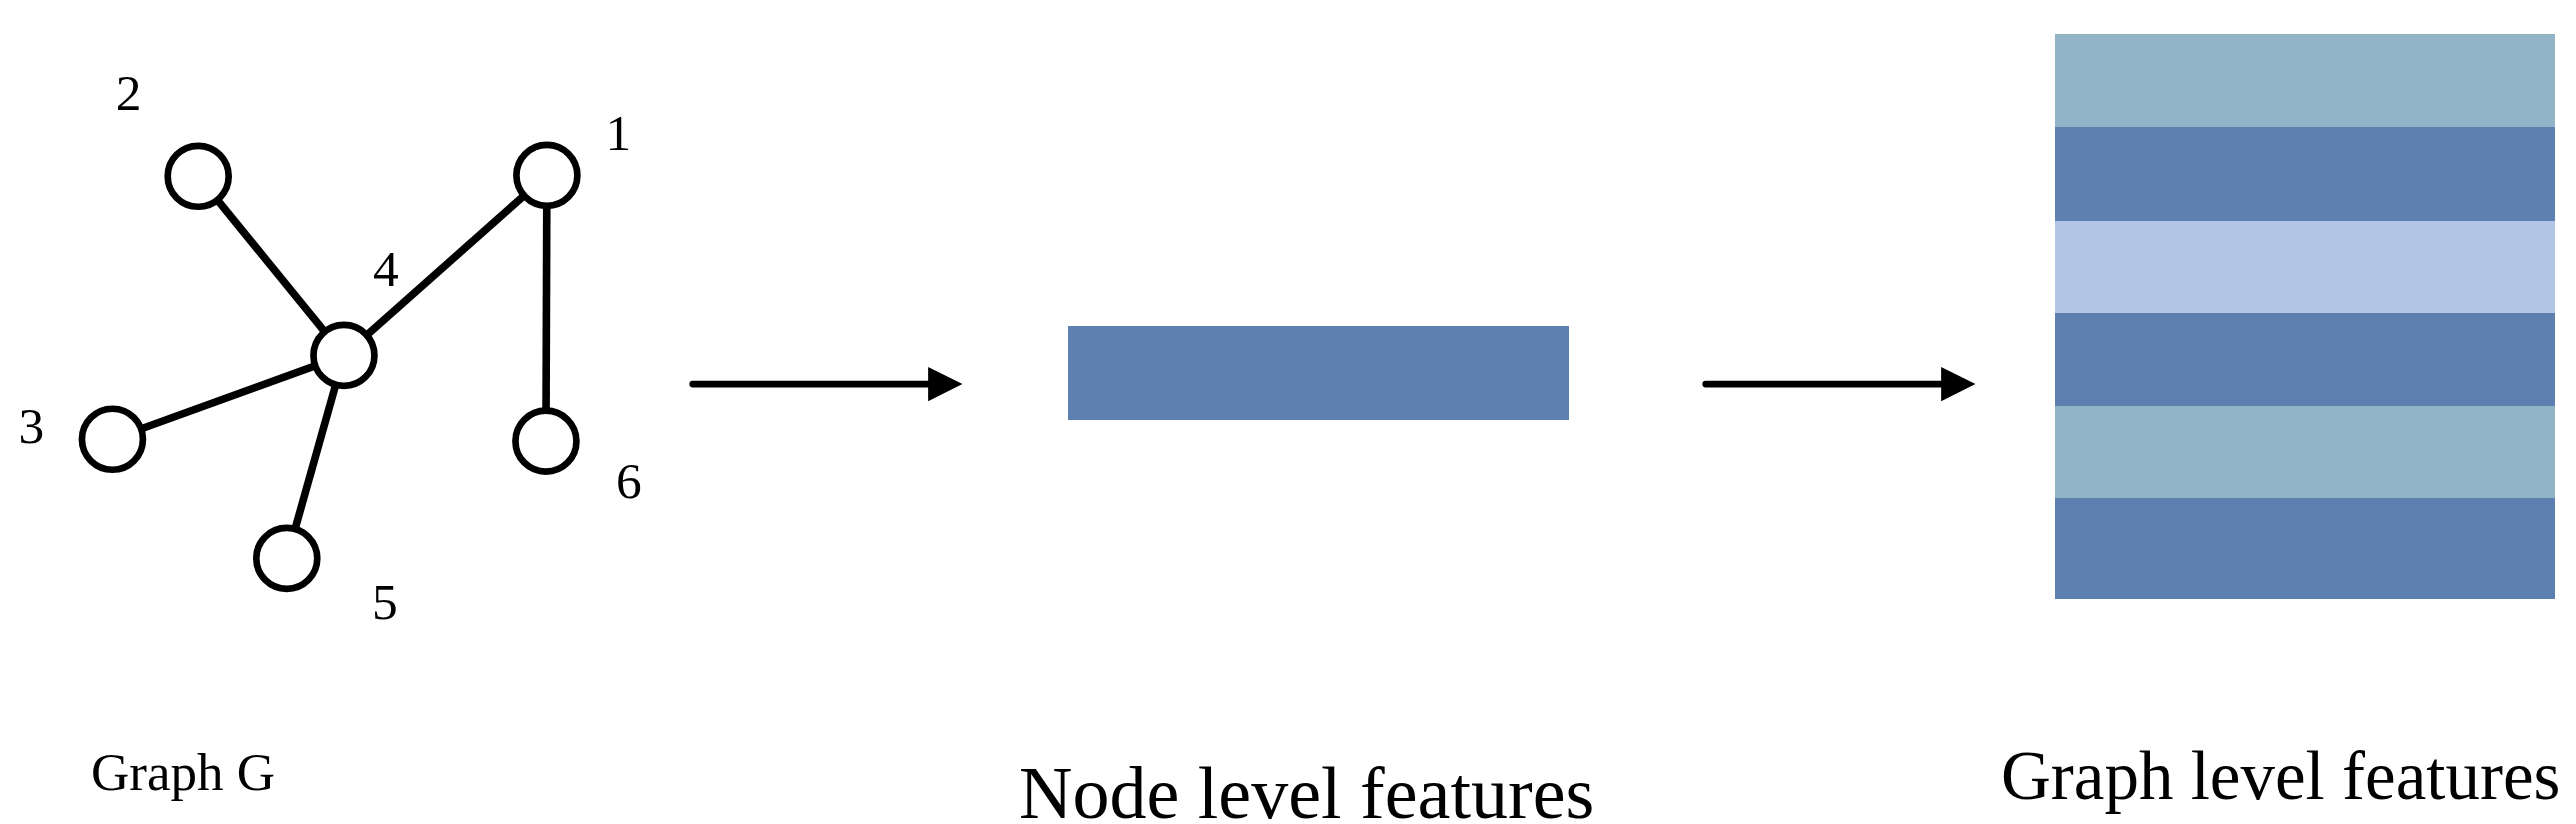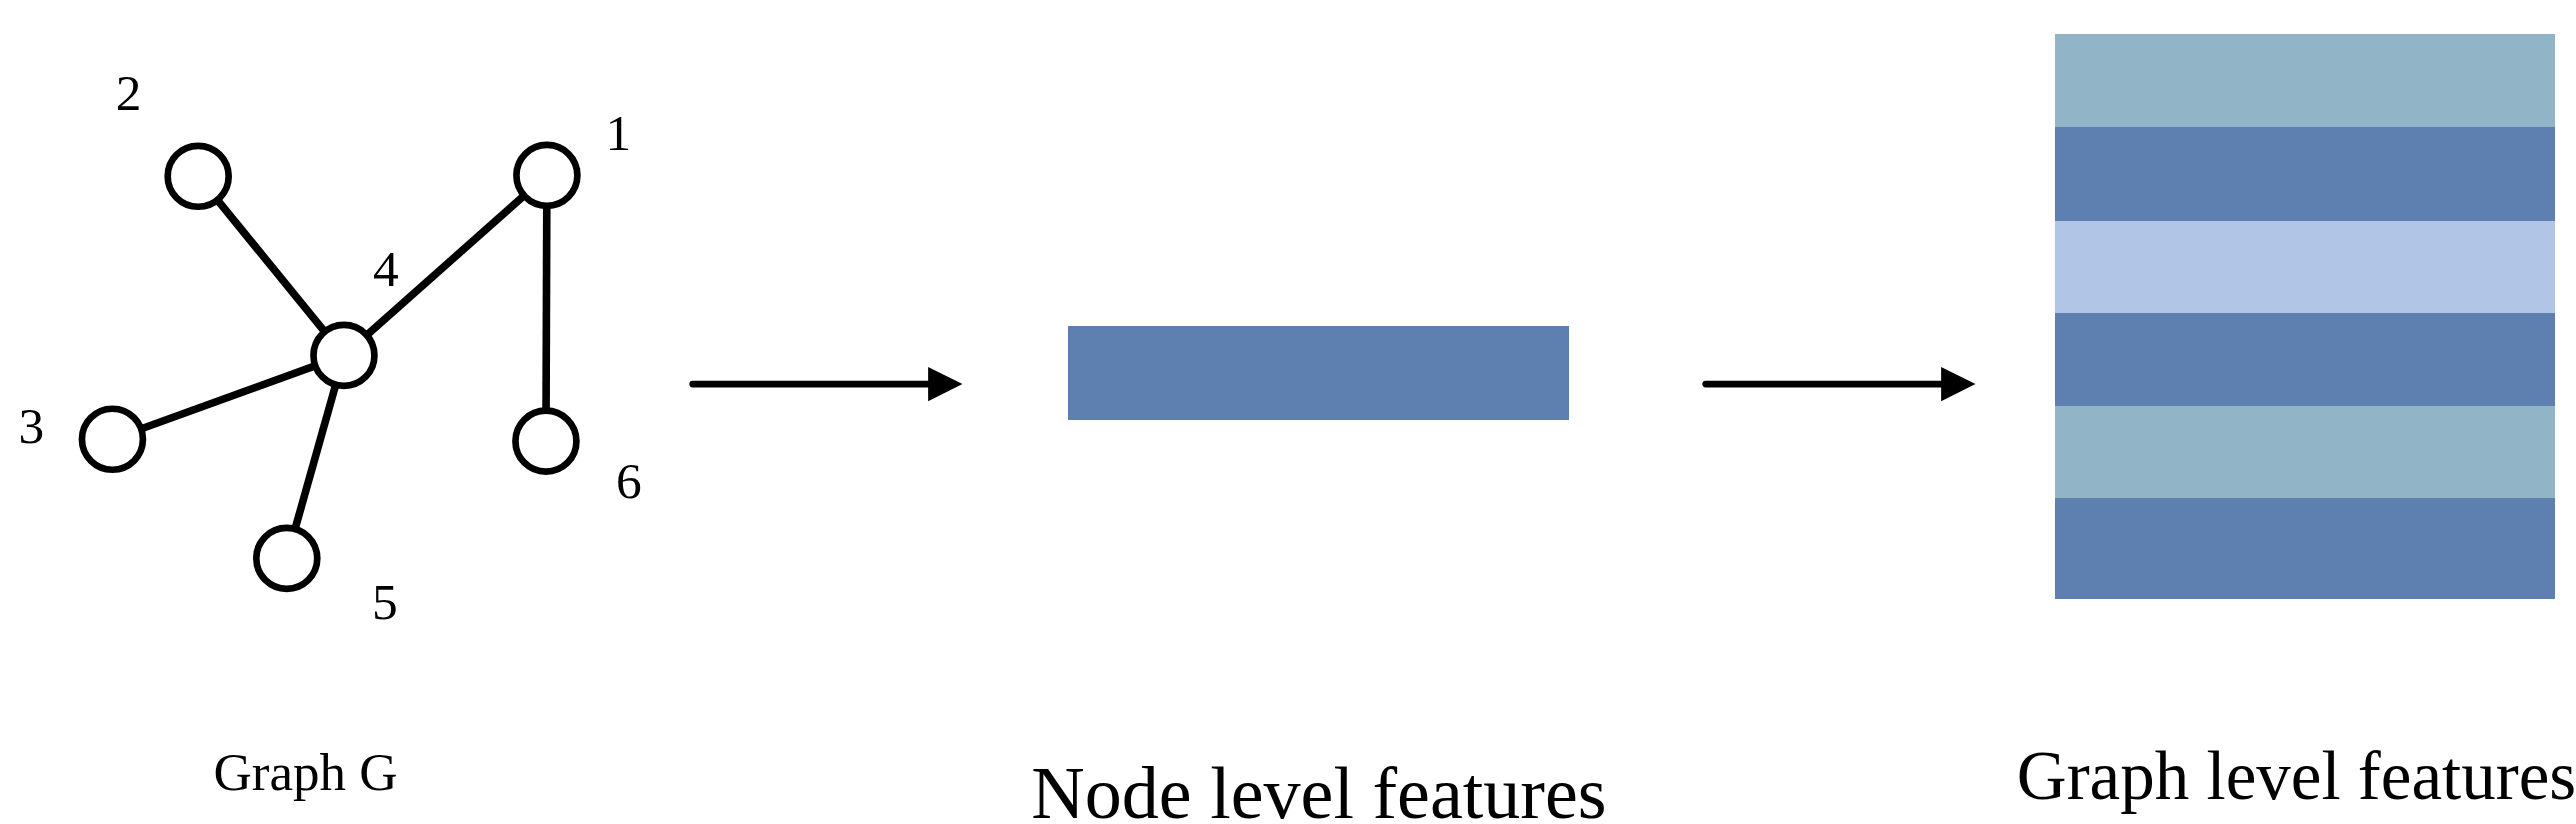--- a/index.html
+++ b/index.html
@@ -12,21 +12,20 @@
     width: 2576px;
     height: 824px;
     background: #ffffff;
     overflow: hidden;
     font-family: "Liberation Serif", "DejaVu Serif", serif;
     color: #000000;
   }
   .abs { position: absolute; }
   .caption {
     position: absolute;
-    text-align: center;
     line-height: 1;
     color: #000;
     white-space: nowrap;
   }
   #caption-graph   { left: 91px;  width: 429px; top: 746px; font-size: 53px; }
   #caption-node    { left: 1019px; width: 600px; top: 756px; font-size: 74px; }
   #caption-graphlv { left: 2001px; width: 591px; top: 742px; font-size: 69px; }
 
   #graph-svg { left: 0; top: 0; }
   #graph-svg line   { stroke: #000; stroke-width: 8; }

